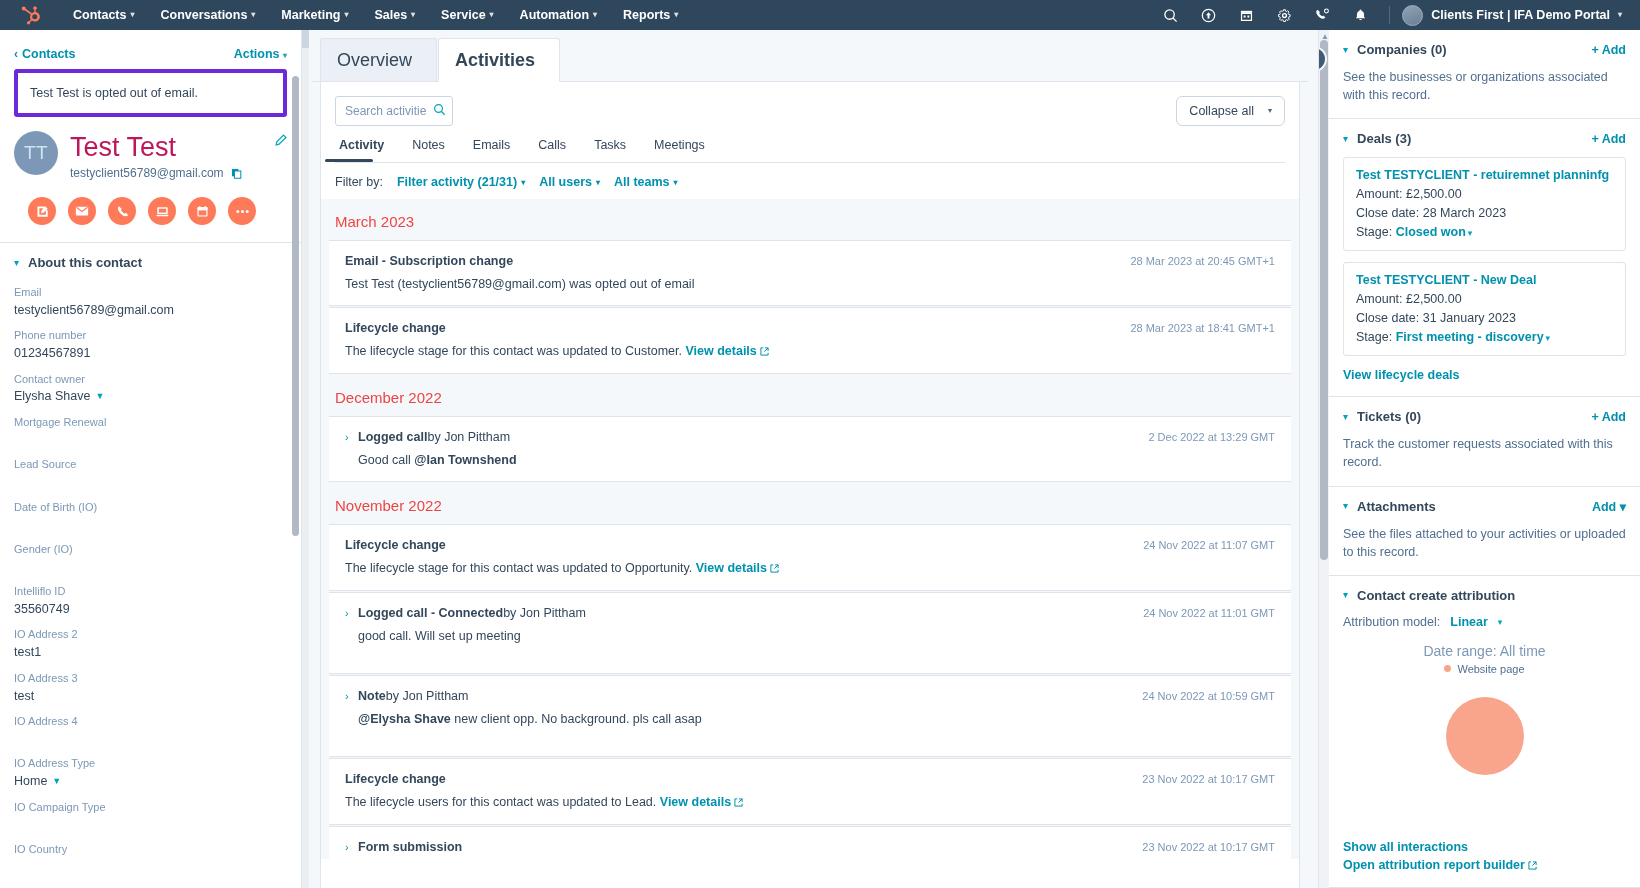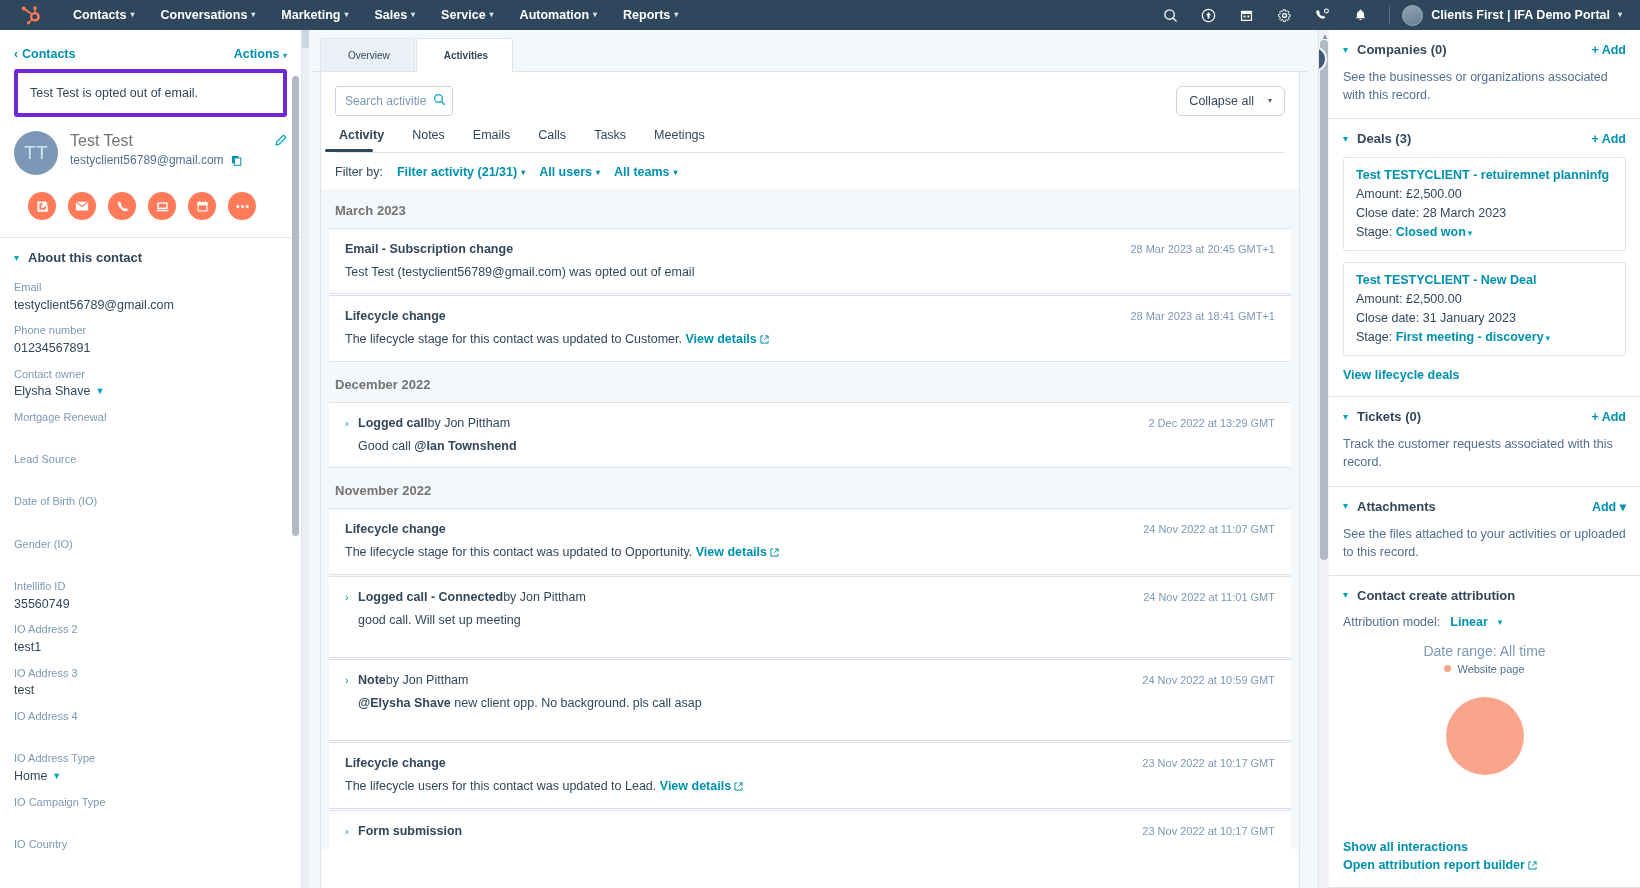--- a/index.html
+++ b/index.html
@@ -67,21 +67,21 @@
 
   .ident { display: flex; margin-top: 14px; position: relative; }
   .avatar-lg {
     width: 44px; height: 44px; border-radius: 50%;
     background: #7c98b6; color: #cfe3ef;
     display: flex; align-items: center; justify-content: center;
     font-size: 19px; letter-spacing: .5px;
     flex: 0 0 44px;
   }
   .ident-text { margin-left: 12px; padding-top: 1px; }
-  .contact-name { font-size: 16px; font-weight: normal; color: #737373; line-height: 1.15; }
+  .contact-name { font-size: 27px; font-weight: normal; color: #be185d; line-height: 1.15; }
   .contact-email { font-size: 12px; color: #516f90; margin-top: 3px; display: flex; align-items: center; gap: 7px; }
   .copy-ic { color: #0091ae; cursor: pointer; display:flex; }
   .edit-pencil { position: absolute; right: 0; top: 2px; color: #00a4bd; cursor: pointer; }
 
   .action-row { display: flex; gap: 12px; margin: 17px 0 0 14px; }
   .circ-btn {
     width: 28px; height: 28px; border-radius: 50%; background: #ff7a59;
     display: flex; align-items: center; justify-content: center; cursor: pointer;
     color: #fff;
   }
@@ -104,21 +104,21 @@
   }
 
   
   .center { flex: 1; min-width: 0; background: #f5f8fa; position: relative; overflow: hidden; }
   .center-scroll-l { position: absolute; left: 0; top: 0; width: 7px; height: 858px; background: #eaeff4; }
   .center-scroll-l .thumb { position: absolute; top: 0; left: 0; width: 7px; height: 18px; background: #cbd6e2; }
 
   .center-pad { padding: 0 10px 0 10px; }
   .tabs-row { display: flex; padding-left: 8px; padding-top: 8px; border-bottom: 1px solid #dfe3eb; }
   .tab {
-    padding: 11px 24px 10px 27px; font-size: 10px; color: #33475b;
+    padding: 11px 24px 10px 16px; font-size: 18px; color: #33475b;
     border: 1px solid #dfe3eb; border-bottom: none; cursor: pointer;
     background: #eaf0f6; margin-right: 1px;
     border-radius: 3px 3px 0 0;
   }
   .tab.active { background: #fff; font-weight: bold; border-bottom: 1px solid #fff; margin-bottom: -1px; }
 
   .panel { background: #fff; border: 1px solid #dfe3eb; border-top: none; margin: 0 8px; padding: 0; height: 818px; overflow: hidden; position: relative; }
   .panel-head { padding: 14px 14px 0 14px; display: flex; align-items: flex-start; justify-content: space-between; }
   .search-wrap {
     display: flex; align-items: center; gap: 6px;
@@ -142,21 +142,21 @@
   .subtab.active { font-weight: bold; }
   .subtab-underline { position: absolute; left: 4px; bottom: 0; height: 3px; width: 48px; background: #33475b; border-radius: 2px; }
   .subtab-track { height: 1px; background: #dfe3eb; margin: 0 14px; position: relative; }
 
   .filter-row { padding: 12px 14px 10px 14px; font-size: 12.5px; color: #33475b; display: flex; align-items: center; gap: 14px; }
   .filter-row .flabel { color: #33475b; }
   .flink { color: #0091ae; font-weight: bold; cursor: pointer; display: inline-flex; align-items: center; gap: 4px; }
   .flink .dd { font-size: 8px; }
 
   .feed { background: #f5f8fa; padding: 0 0 10px 0; height: 660px; overflow: hidden; position: relative; }
-  .month { font-size: 13px; color: #737373; padding: 14px 14px 10px 14px; font-weight: bold; }
+  .month { font-size: 15px; color: #ef4444; padding: 14px 14px 10px 14px; }
   .evt {
     background: #fff; border: 1px solid #dfe3eb; border-left: none; border-right: none;
     margin: 0 8px 1px 8px; padding: 13px 16px 14px 16px; position: relative;
   }
   .evt-top { display: flex; align-items: baseline; }
   .evt-chev { color: #0091ae; font-size: 11px; width: 13px; flex: 0 0 13px; cursor: pointer; line-height: 1; }
   .evt-title { font-size: 12.5px; font-weight: bold; color: #33475b; }
   .evt-by { font-size: 12.5px; font-weight: normal; color: #33475b; }
   .evt-time { margin-left: auto; font-size: 11px; color: #7c98b6; white-space: nowrap; padding-left: 12px; }
   .evt-body { font-size: 12.5px; color: #33475b; margin-top: 9px; padding-left: 0; }

